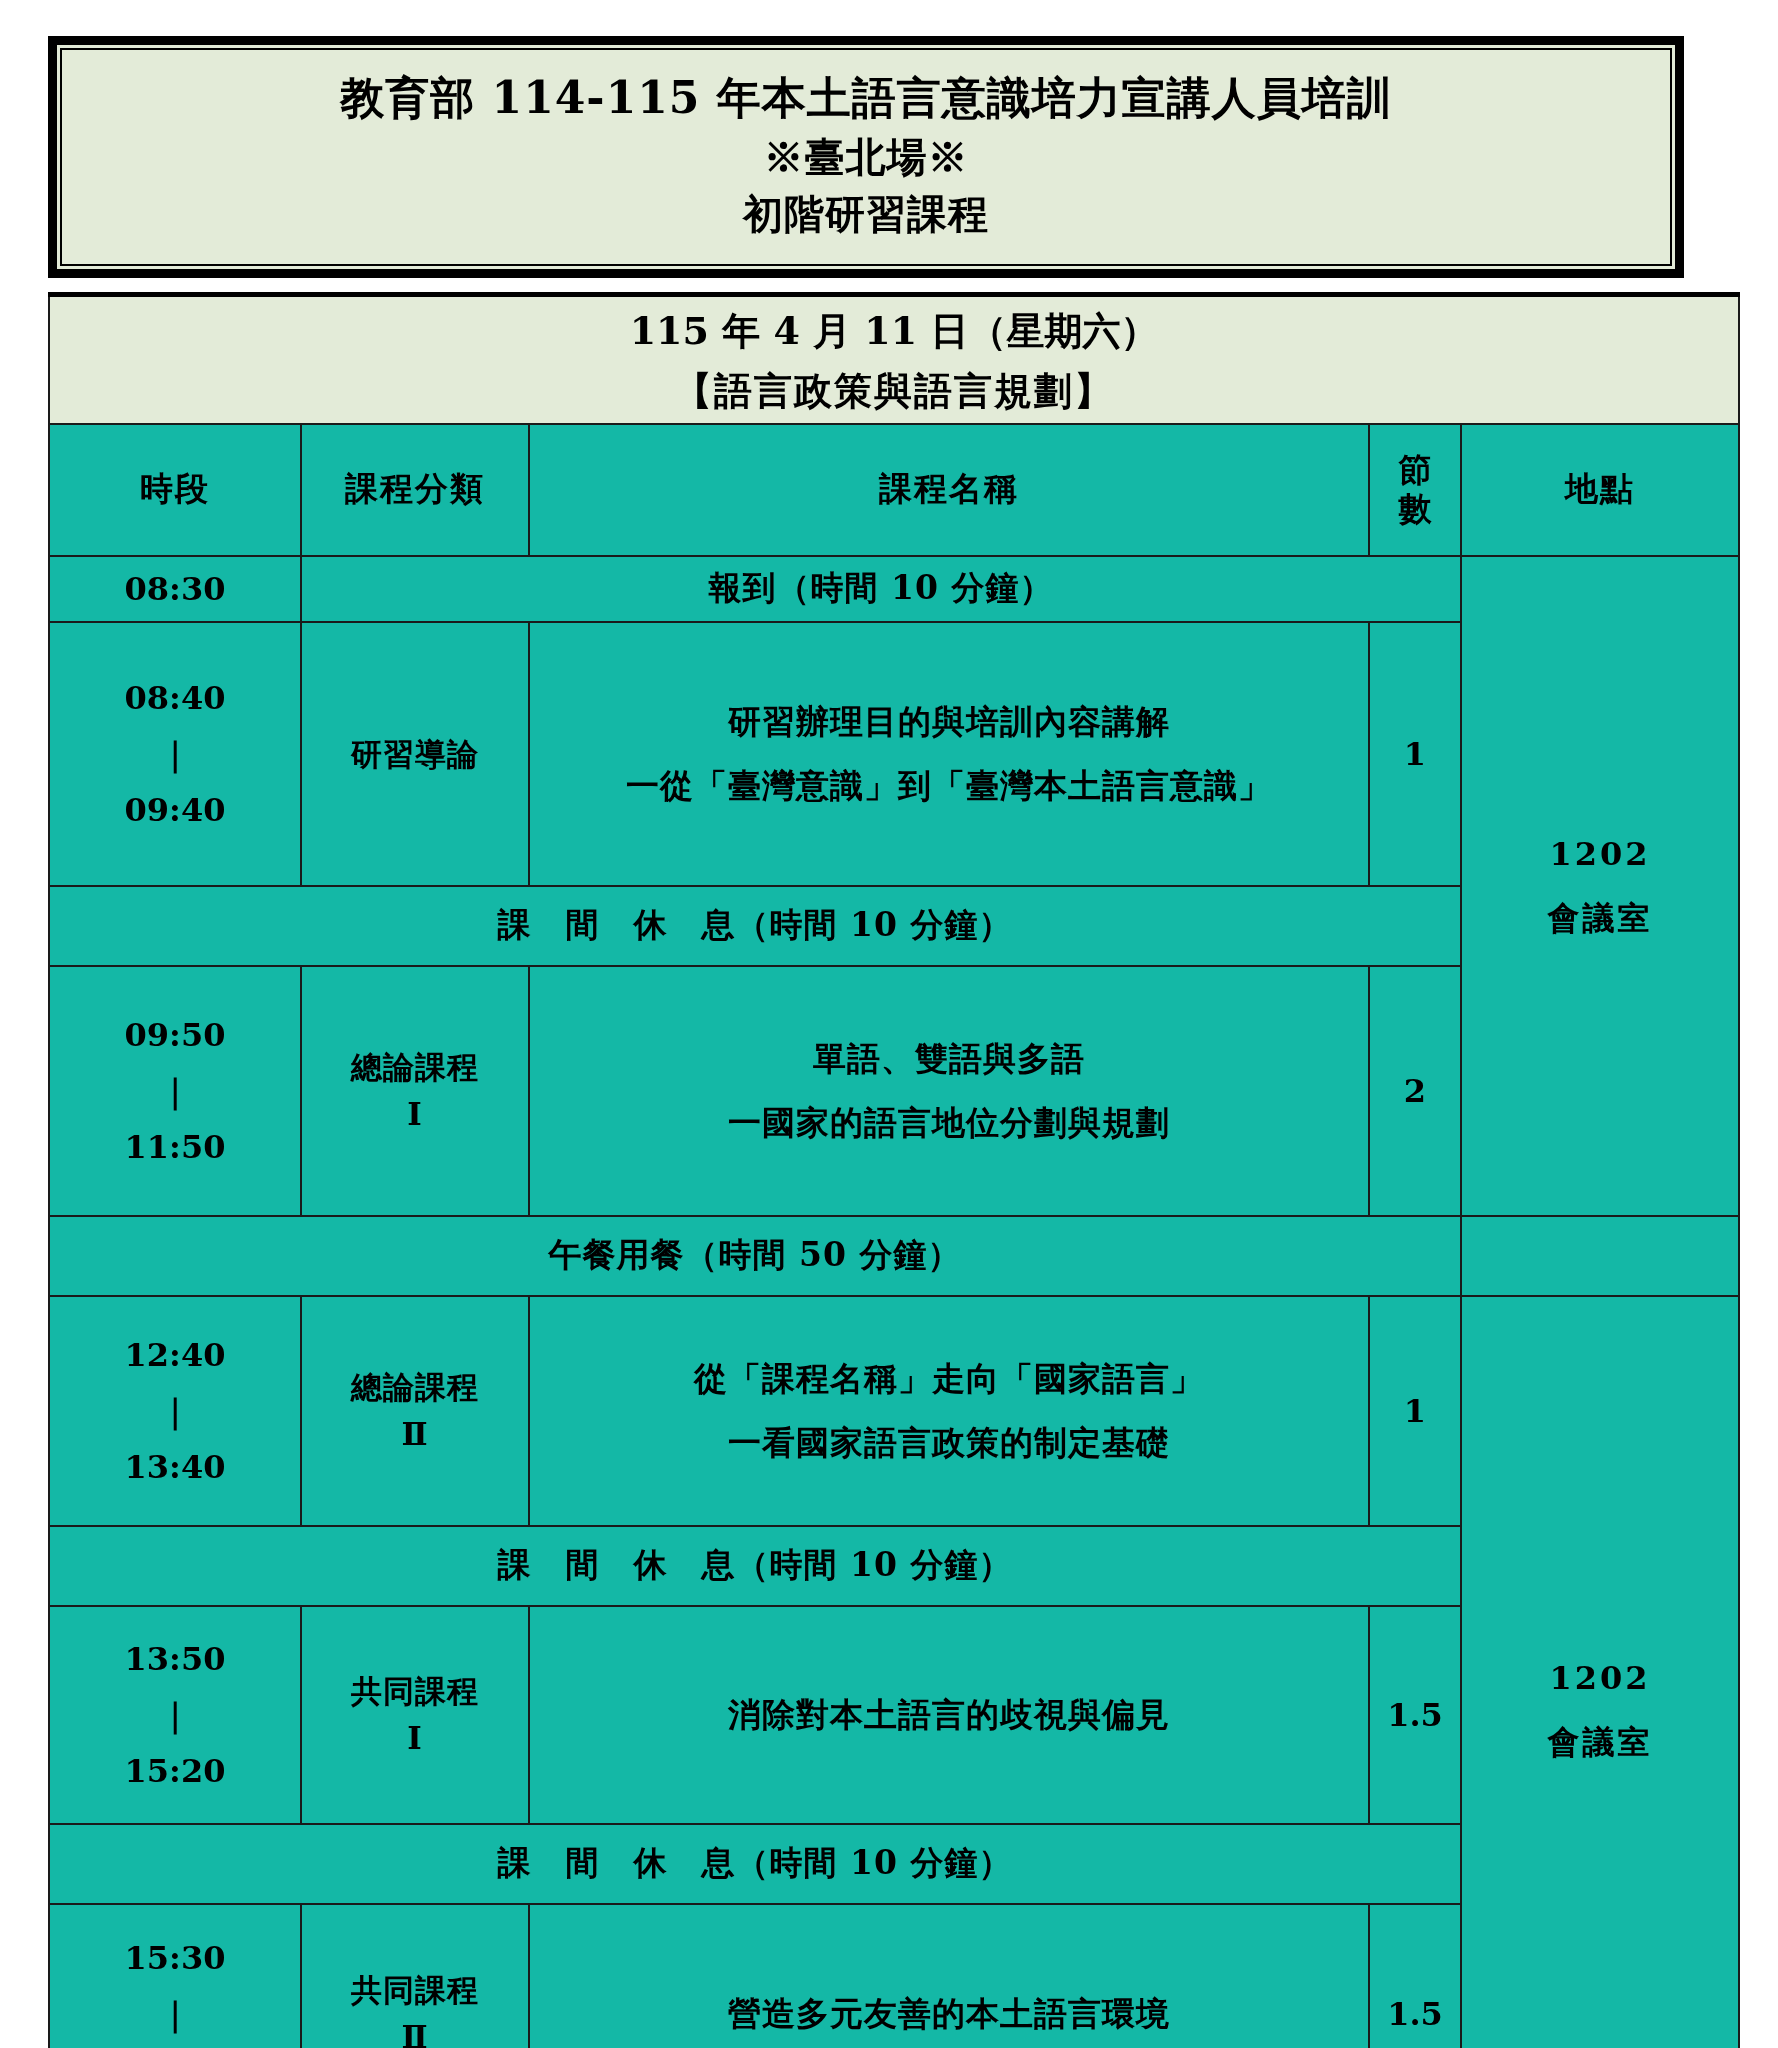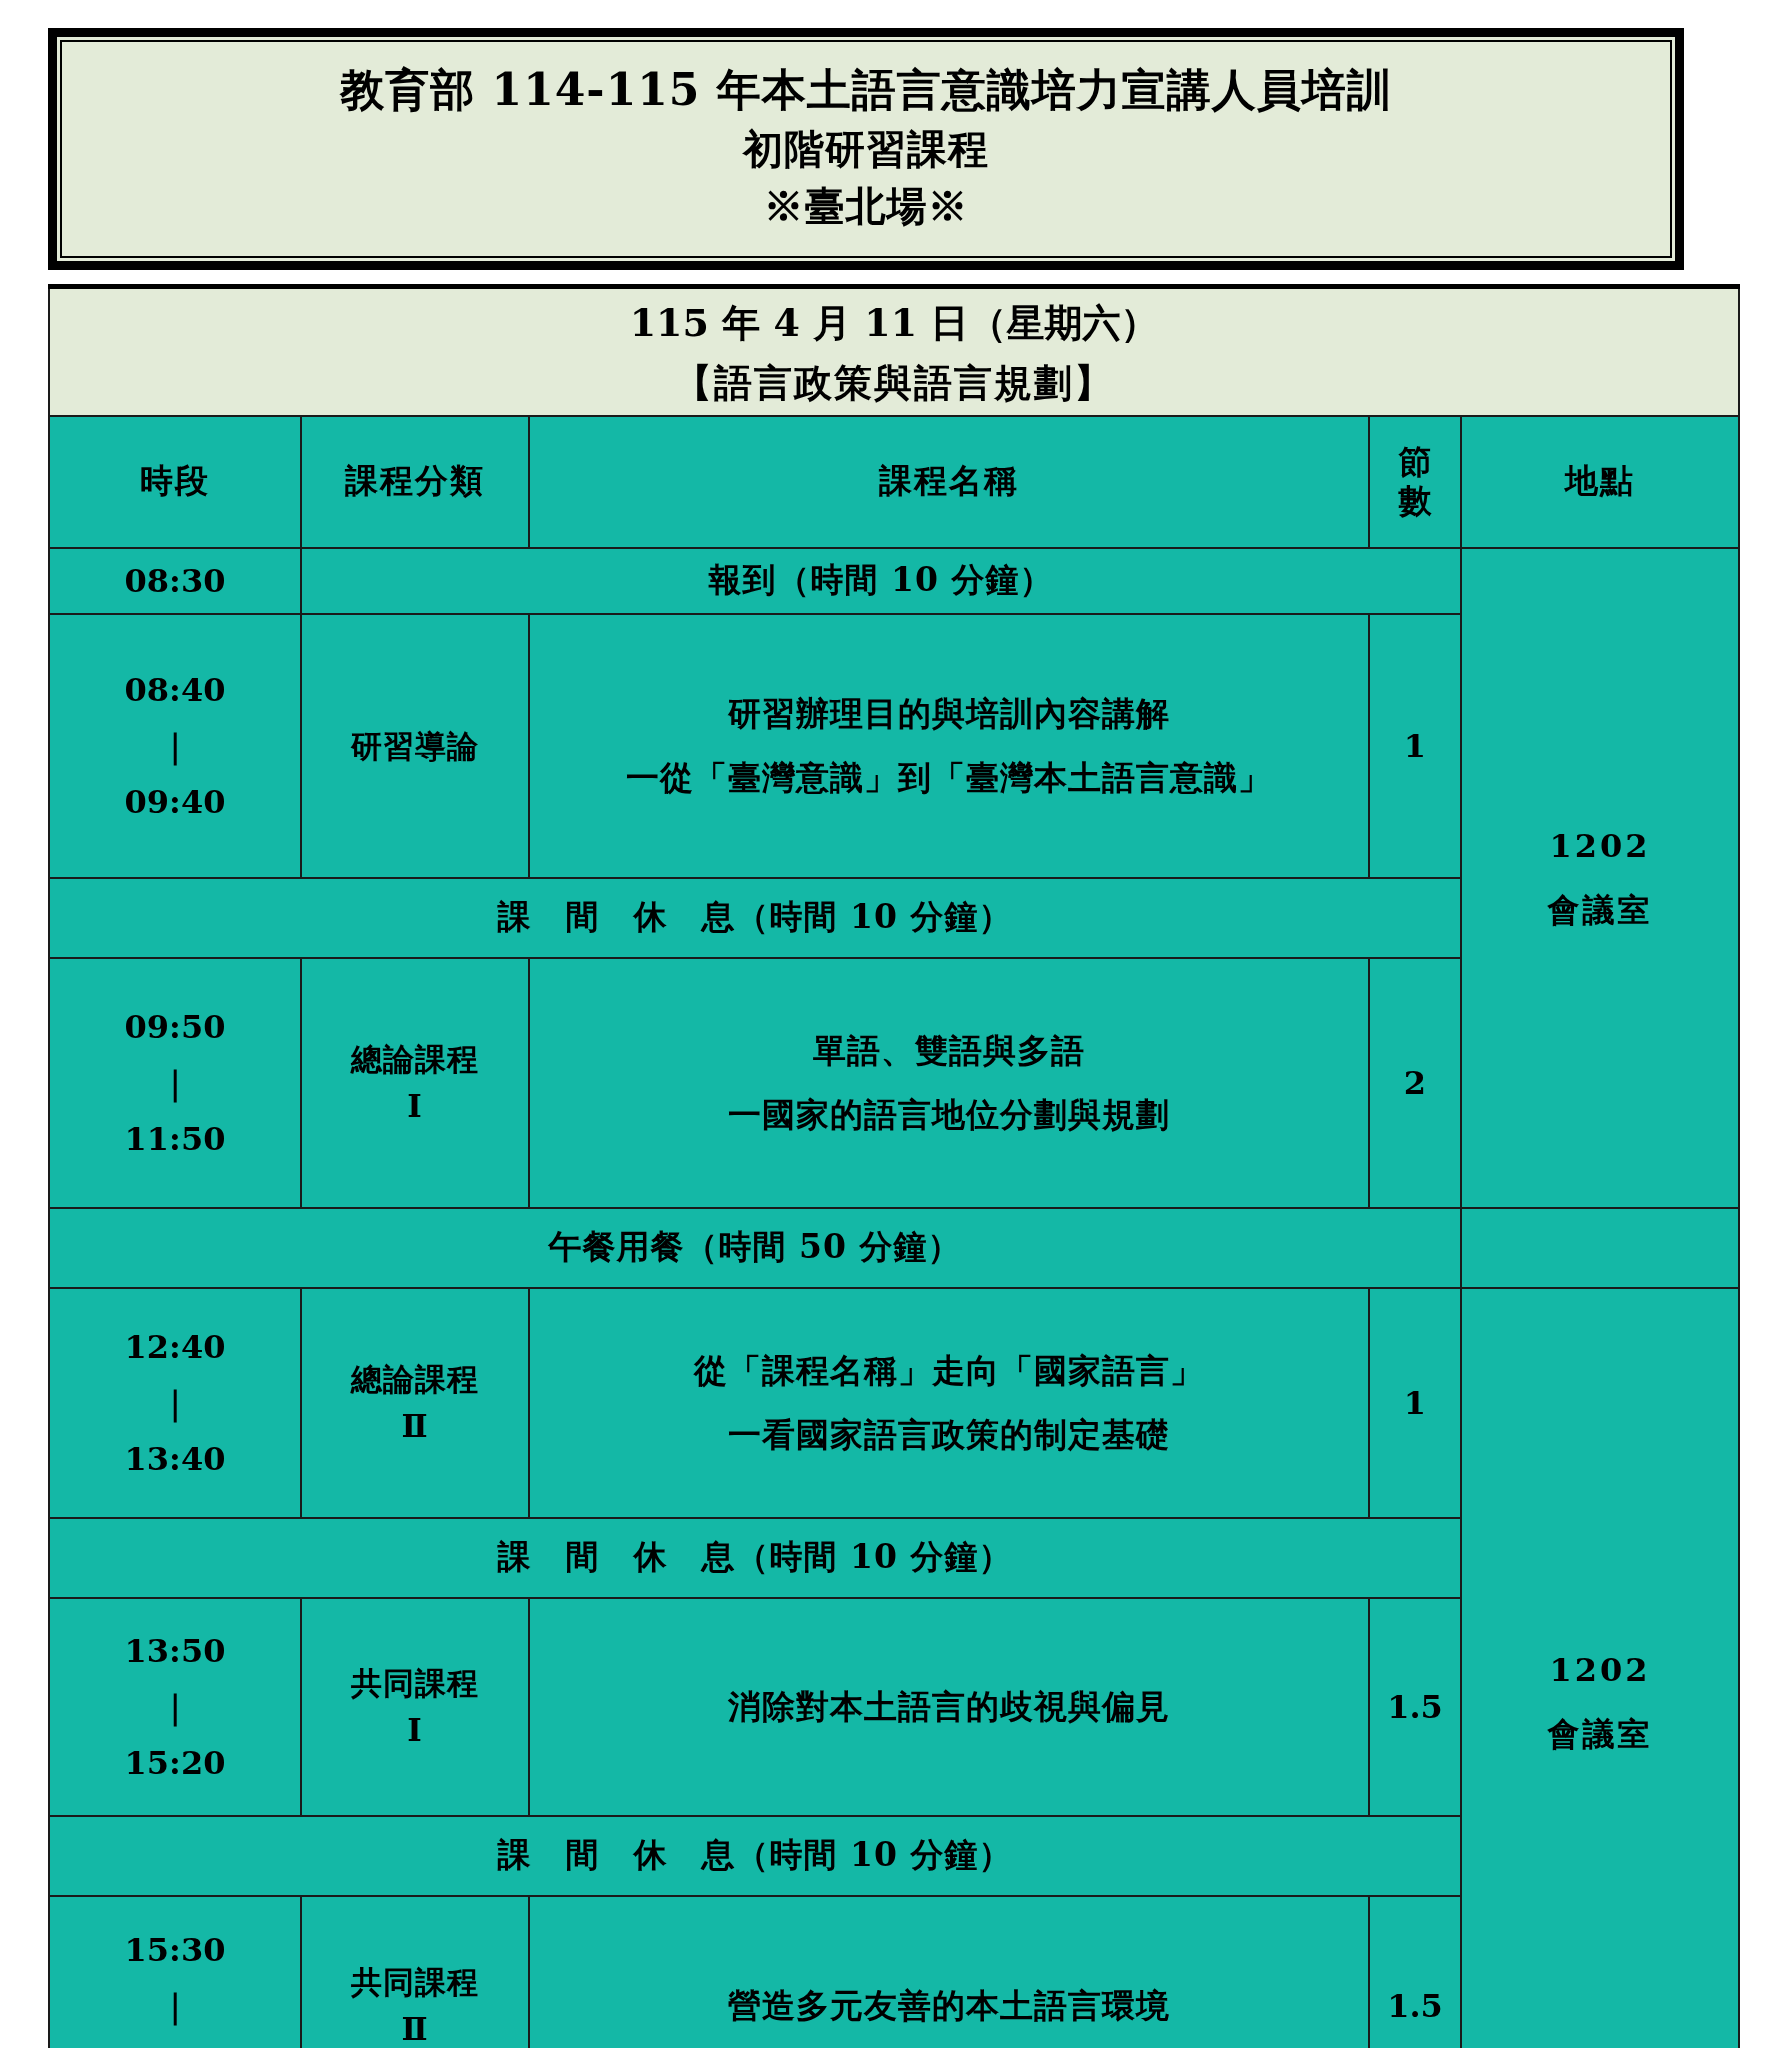--- a/index.html
+++ b/index.html
@@ -13,21 +13,21 @@
     font-family: "DejaVu Serif", "Liberation Serif", serif;
     color: #000000;
     overflow: hidden;
   }
 
   .page {
     position: relative;
     width: 1778px;
     height: 2048px;
     box-sizing: border-box;
-    padding: 28px 40px 0 48px;
+    padding: 36px 40px 0 48px;
   }
 
   
   .title-box {
     box-sizing: border-box;
     width: 1636px;
     margin-left: 0;
     background: #e3ebd8;
     border: 9px solid #000;
     outline: 0;
@@ -157,22 +157,22 @@
   .r-s5     { height: 220px; }
 </style>
 </head>
 <body>
 
 <div class="page">
 
   <div class="title-box">
     <div class="title-inner">
       <div class="title-line title-line-1">教育部 114-115 年本土語言意識培力宣講人員培訓</div>
+      <div class="title-line title-line-3">※臺北場※</div>
       <div class="title-line title-line-2">初階研習課程</div>
-      <div class="title-line title-line-3">※臺北場※</div>
     </div>
   </div>
 
   <table class="sched">
     <colgroup>
       <col class="c-time">
         <col class="c-cat">
         <col class="c-name">
         <col class="c-per">
         <col class="c-place">

